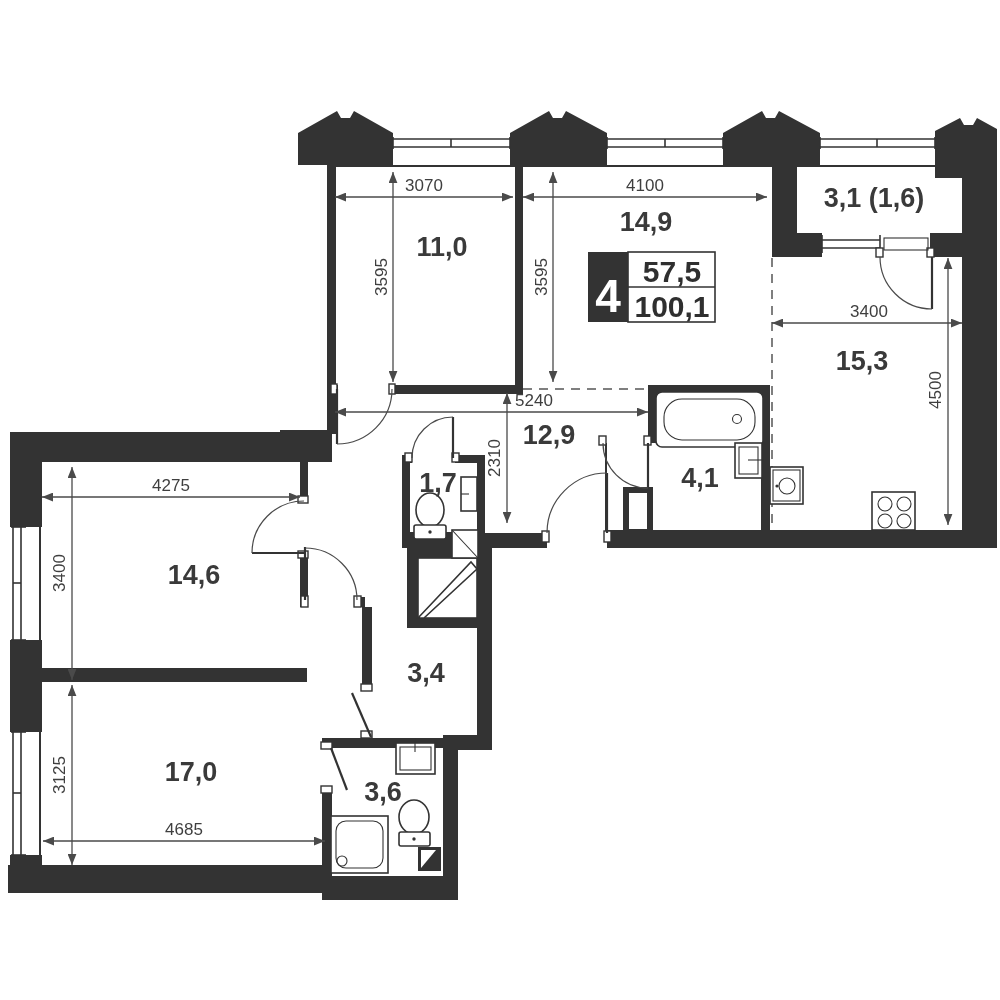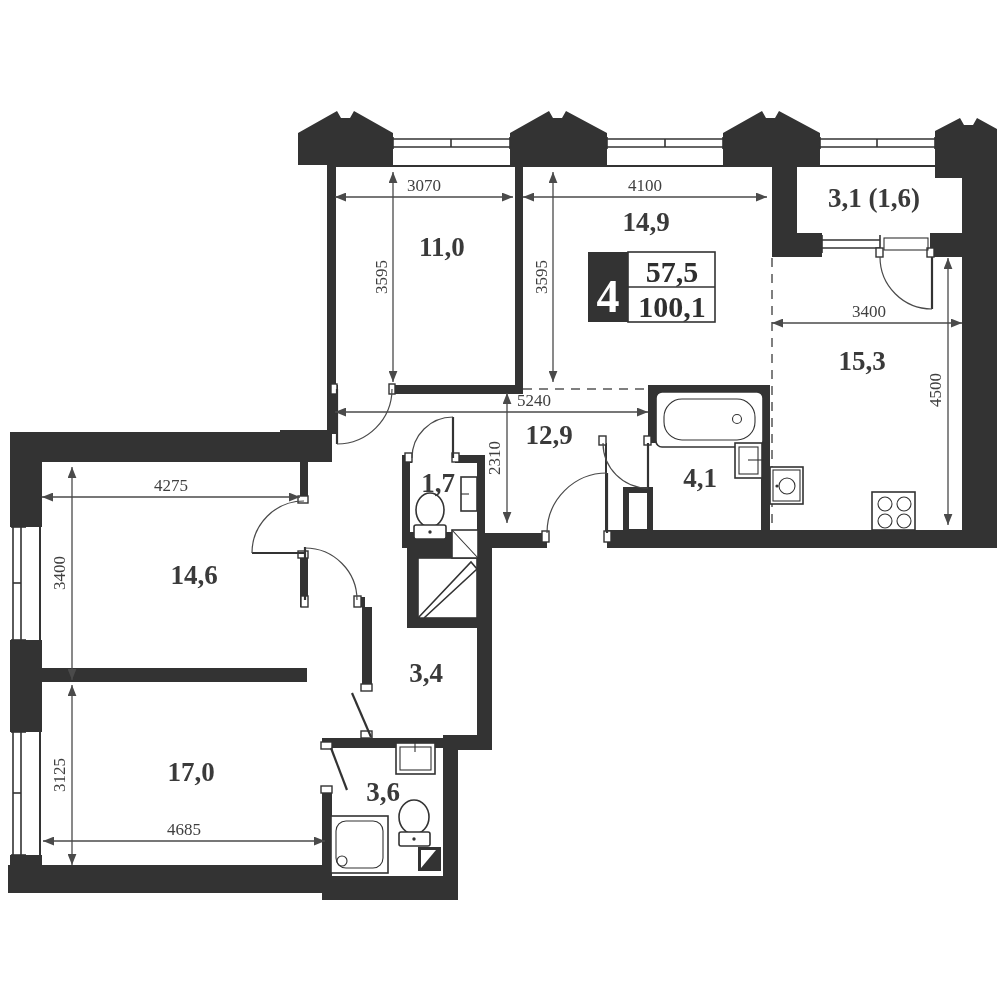--- a/index.html
+++ b/index.html
@@ -1,17 +1,17 @@
 <!DOCTYPE html>
 <html><head>
 <meta charset="utf-8">
 <style>
   html,body{margin:0;padding:0;background:#fff;}
   .stage{position:relative;width:1000px;height:1000px;background:#fff;overflow:hidden;
-         font-family:Liberation Serif, serif;}
+         font-family:Liberation Sans, sans-serif;}
   svg{position:absolute;left:0;top:0;}
   text{fill:#3a3a3a;}
   .room-label{font-size:27px;font-weight:600;}
   .dim-label{font-size:17px;font-weight:400;fill:#3f3f3f;}
   .badge-num{font-size:46px;font-weight:700;fill:#ffffff;}
   .badge-val{font-size:30px;font-weight:700;fill:#2f2f2f;}
   .wall{fill:#333333;}
   .thin{stroke:#333333;stroke-width:2;fill:none;}
   .win{stroke:#333333;stroke-width:1.6;fill:none;}
   .dash{stroke:#555555;stroke-width:1.5;fill:none;stroke-dasharray:9 7;}

